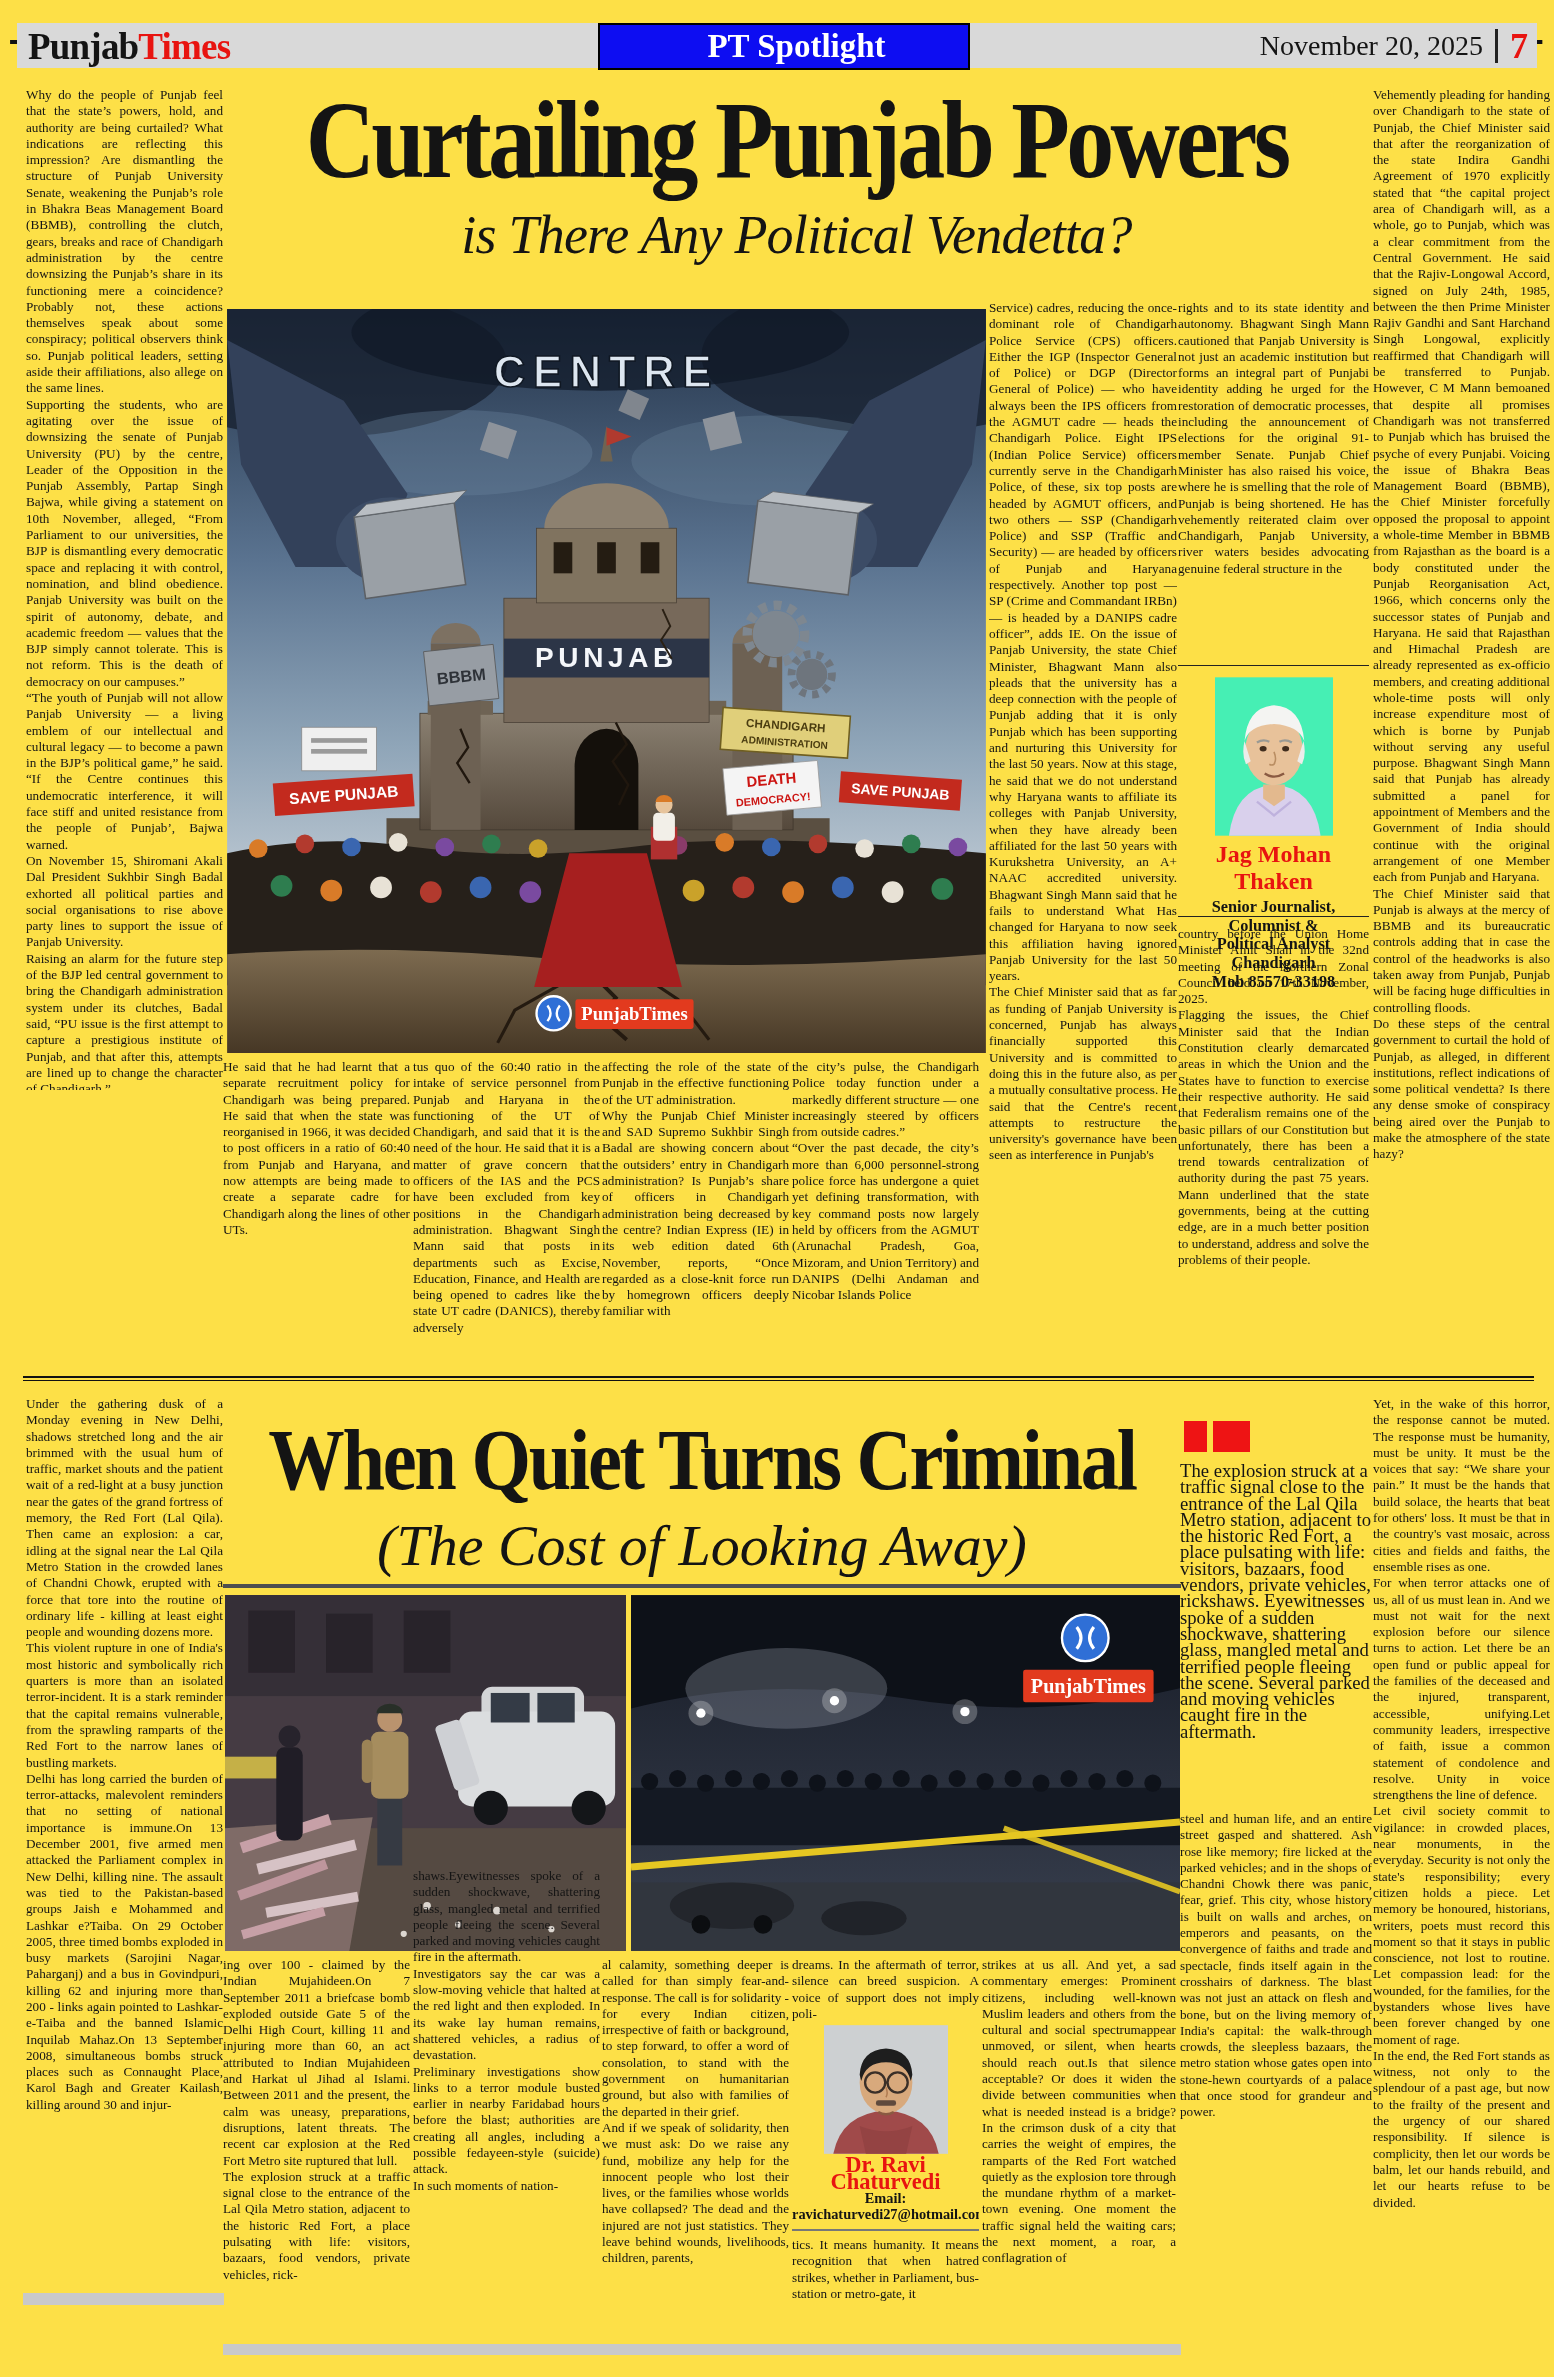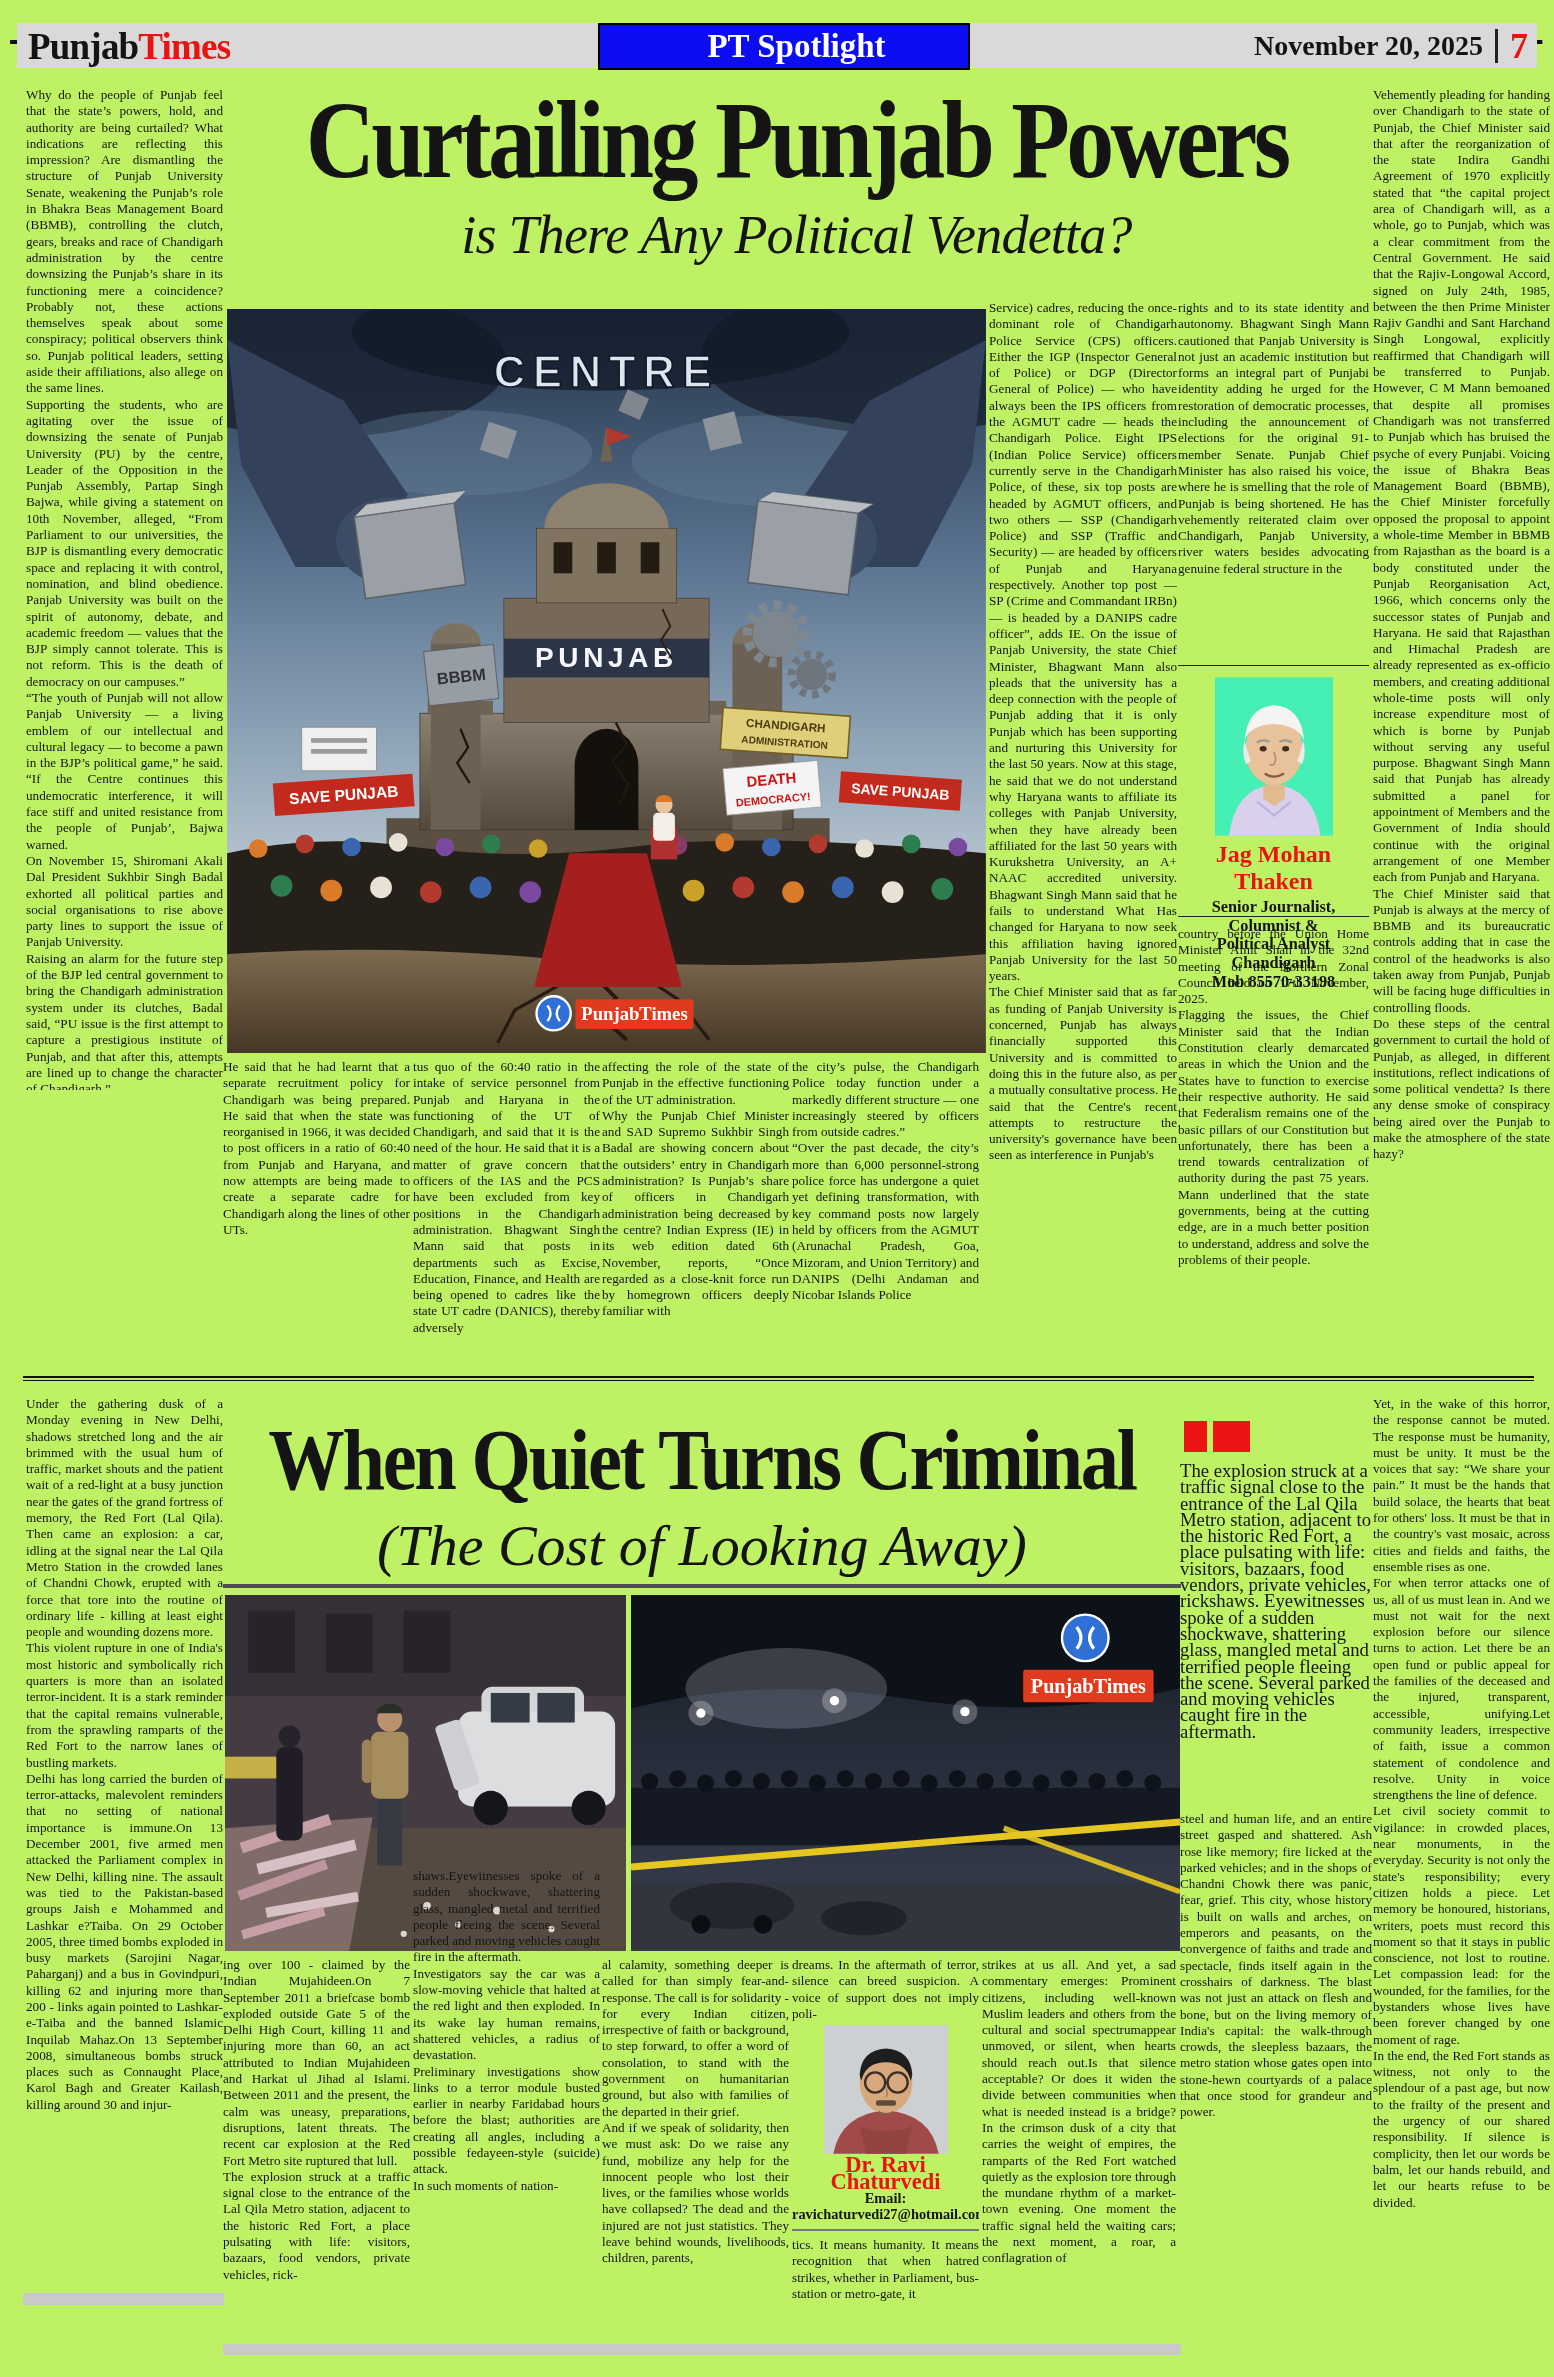--- a/index.html
+++ b/index.html
@@ -1,23 +1,23 @@
 <!DOCTYPE html>
 <html style="font-size:12.4px"><head>
 <meta charset="utf-8">
 <style>
   html,body{margin:0;padding:0;background:#ffffff;}
-  .page{position:relative;width:1554px;height:2377px;background:#bef264;font-family:"Liberation Serif",serif;color:#141414;overflow:hidden;}
+  .page{position:relative;width:1554px;height:2377px;background:#fde047;font-family:"Liberation Serif",serif;color:#141414;overflow:hidden;}
   .crop{position:absolute;font-size:36px;font-weight:bold;color:#111;font-family:"DejaVu Sans",sans-serif;line-height:1;}
   .band{position:absolute;left:17px;top:23px;width:1520px;height:45px;background:#d9d9d9;}
   .brand{position:absolute;left:28px;top:25px;font-size:37px;font-weight:bold;letter-spacing:-0.8px;}
   .brand .red{color:#e81410;}
   .spot{position:absolute;left:598px;top:22.5px;width:372px;height:47px;background:#0d0df2;border:2.3px solid #000;box-sizing:border-box;color:#fff;font-size:33px;font-weight:bold;text-align:center;line-height:42px;padding-left:25px;}
   .dateblk{position:absolute;left:1166px;top:23px;width:373px;height:45px;display:flex;align-items:center;justify-content:flex-end;gap:12.4px;padding-right:11px;box-sizing:border-box;}
-  .dateblk .d{font-size:28px;font-weight:bold;}
+  .dateblk .d{font-size:28px;font-weight:normal;}
   .dateblk .sep{width:2.3px;height:34px;background:#222;}
   .dateblk .pn{font-size:36px;font-weight:bold;color:#e81410;}
   .h1a{position:absolute;left:223px;top:76px;width:1147px;text-align:center;font-size:99px;font-weight:bold;letter-spacing:-3.9px;white-space:nowrap;transform:scale(.97,1.12);transform-origin:center top;}
   .h2a{position:absolute;left:223px;top:204px;width:1147px;text-align:center;font-size:54px;font-style:italic;letter-spacing:-0.8px;white-space:nowrap;}
   .h1b{position:absolute;left:223px;top:1411px;width:958px;text-align:center;font-size:78px;font-weight:bold;letter-spacing:-2.3px;white-space:nowrap;transform:scale(.98,1.1);transform-origin:center top;}
   .h2b{position:absolute;left:223px;top:1512px;width:958px;text-align:center;font-size:58px;font-style:italic;white-space:nowrap;}
   .ruleb{position:absolute;left:223px;top:1584px;width:958px;height:3.9px;background:#4f4f4f;}
   .bodycol{position:absolute;width:187px;font-size:13.2px;line-height:16.3px;text-align:justify;overflow:hidden;}
   .bodycol p{margin:0;}
   .rule-double{position:absolute;left:23px;top:1376px;width:1511px;height:2.3px;border-top:2.3px solid #111;border-bottom:1.6px solid #111;}

